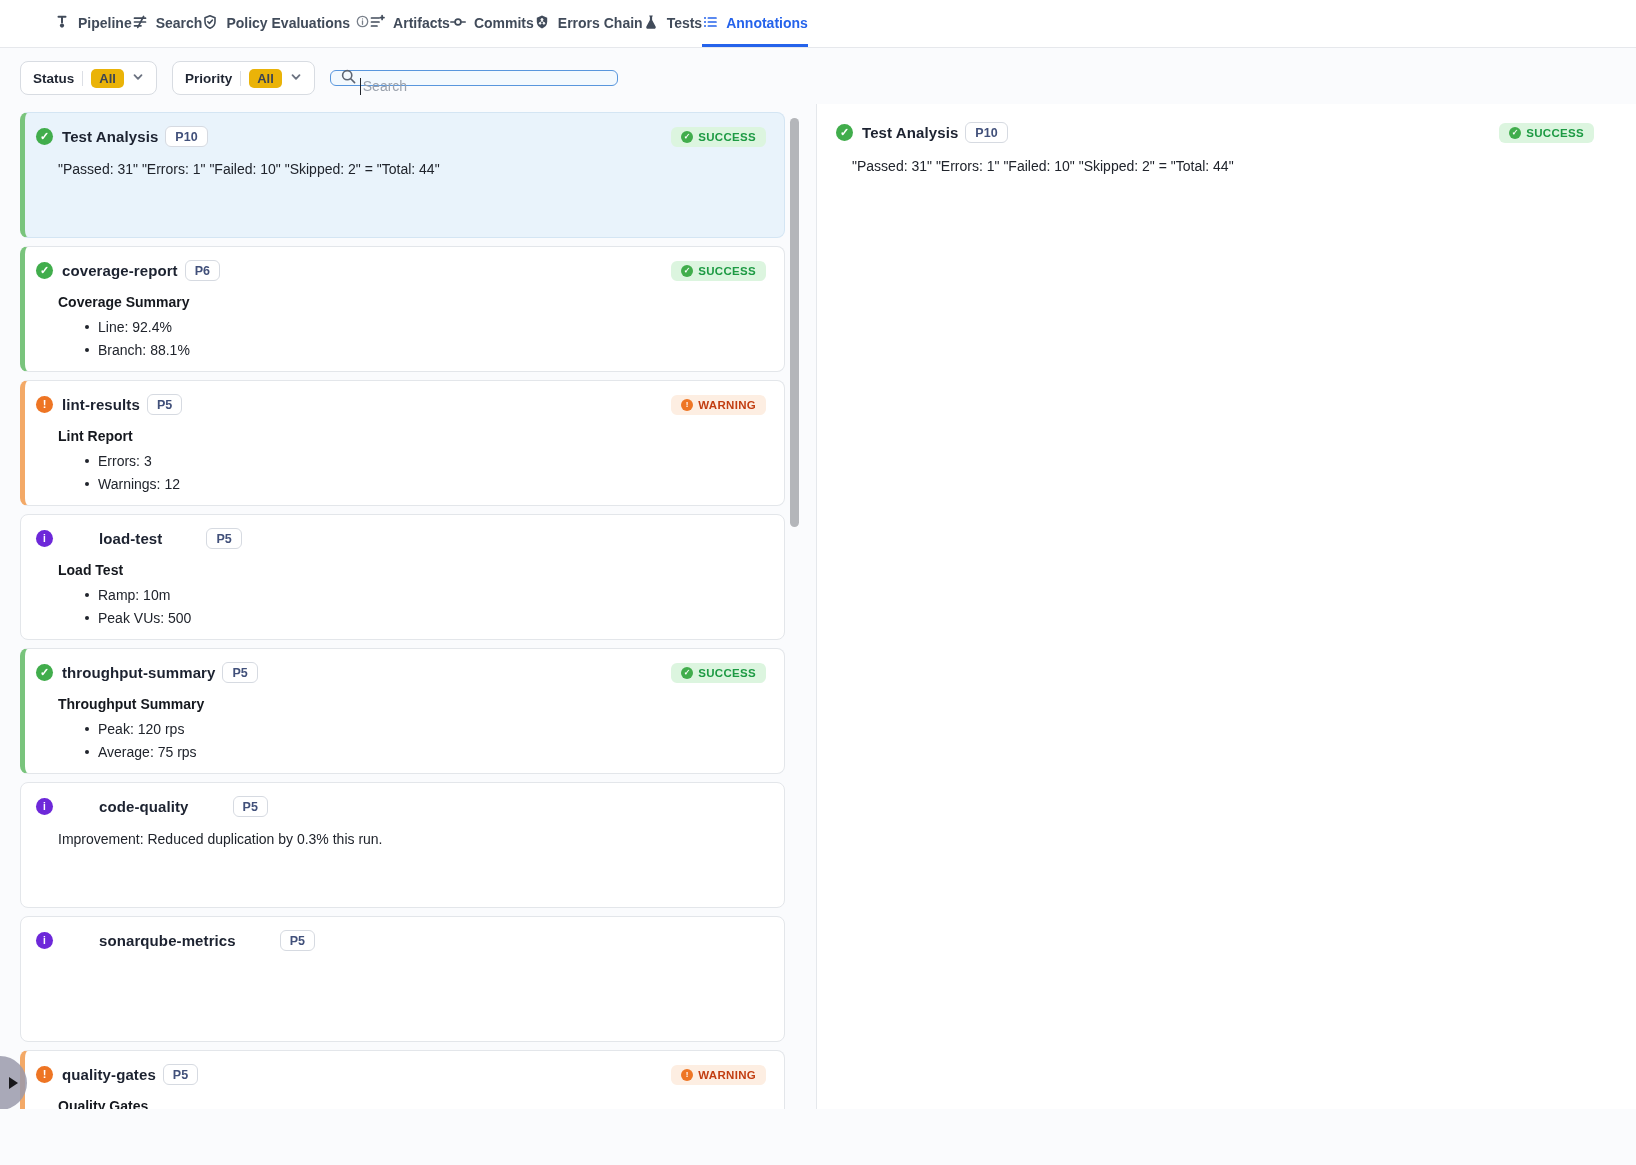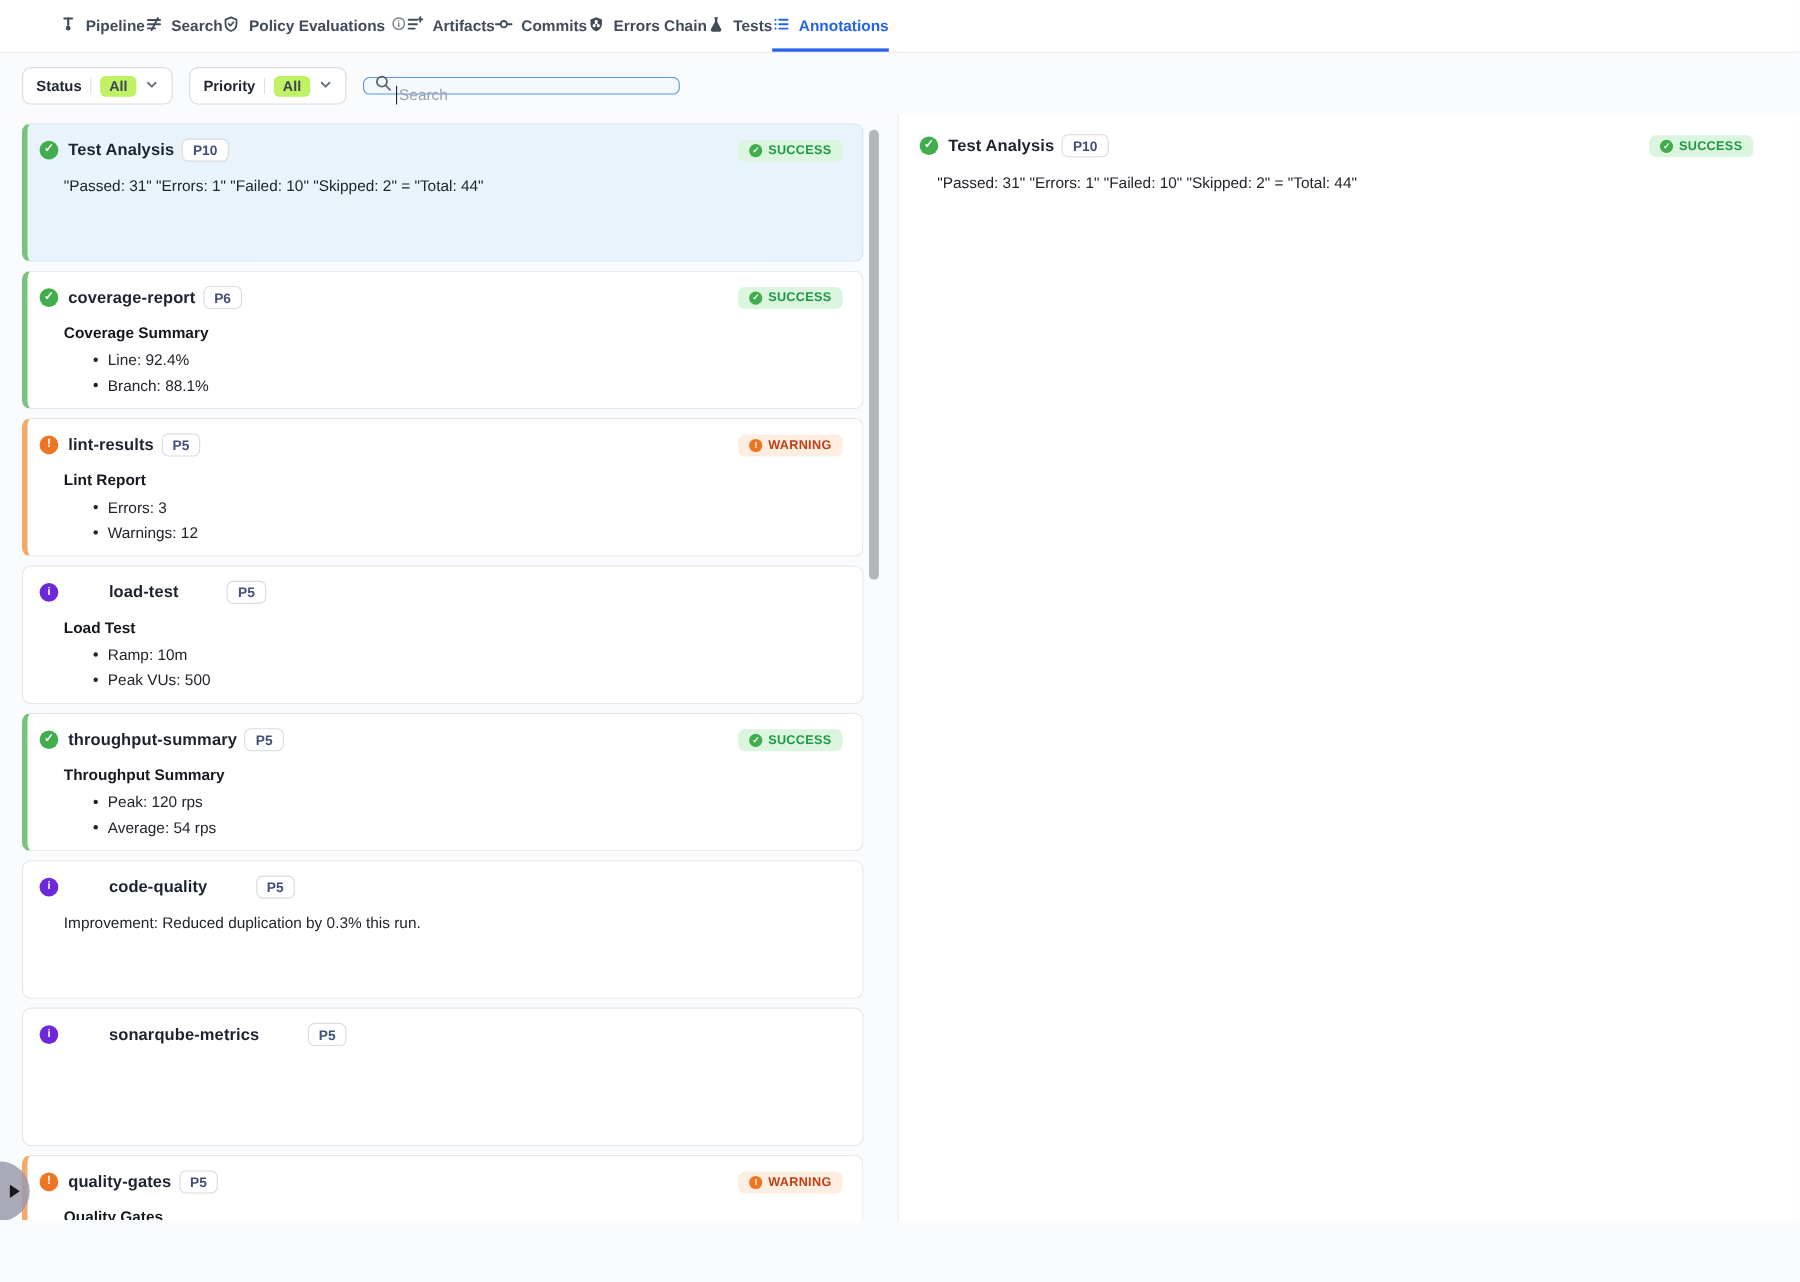--- a/index.html
+++ b/index.html
@@ -32,21 +32,21 @@
   }
   .filter-btn{
     display:flex; align-items:center; gap:8px;
     height:34px; padding:0 12px; background:#ffffff;
     border:1px solid #d8dce2; border-radius:8px; cursor:pointer;
     font-family:inherit; font-size:13.5px; color:#1f2532;
   }
   .filter-btn .f-label{ font-weight:700; }
   .filter-btn .f-sep{ width:1px; height:15px; background:#dcdfe5; }
   .filter-btn .f-value{
-    background:#bef264; border-radius:5px; padding:2px 8px;
+    background:#eab308; border-radius:5px; padding:2px 8px;
     font-weight:600; color:#3c4453; font-size:13px;
   }
   .search-wrap{
     position:relative; width:288px; height:16px;
     border:1px solid #5896dd; border-radius:6px; background:#f3f9fe;
     display:flex; align-items:center; padding-left:9px;
   }
   .search-wrap svg{ flex:0 0 auto; }
   .search-input{
     position:absolute; left:30px; top:0; width:250px; height:30px;
@@ -355,21 +355,21 @@
       <span class="status-badge success">
         <span class="badge-dot"></span>
         <span class="badge-label">SUCCESS</span>
       </span>
     </div>
     <div class="card-body">
 
       <h4 class="body-heading">Throughput Summary</h4>
       <ul class="bullets">
             <li>Peak: 120 rps</li>
-            <li>Average: 54 rps</li>
+            <li>Average: 75 rps</li>
           </ul>
     </div>
   </article>
       <article class="card plain">
     <div class="card-head">
       <span class="dot-icon info">
             <span class="glyph"></span>
           </span>
       <h3 class="card-title">code-quality</h3>
       <span class="p-badge">P5</span>

